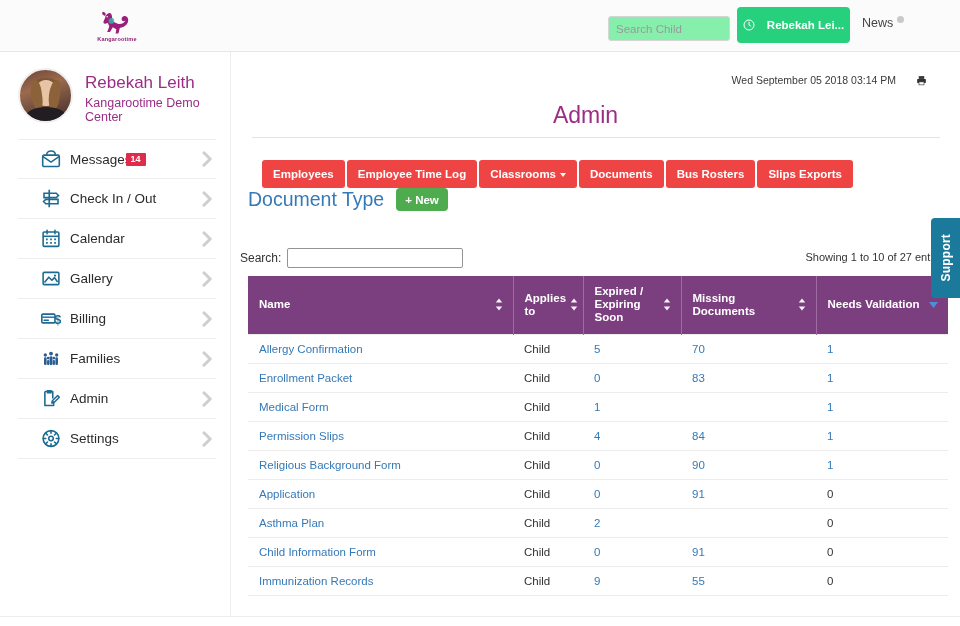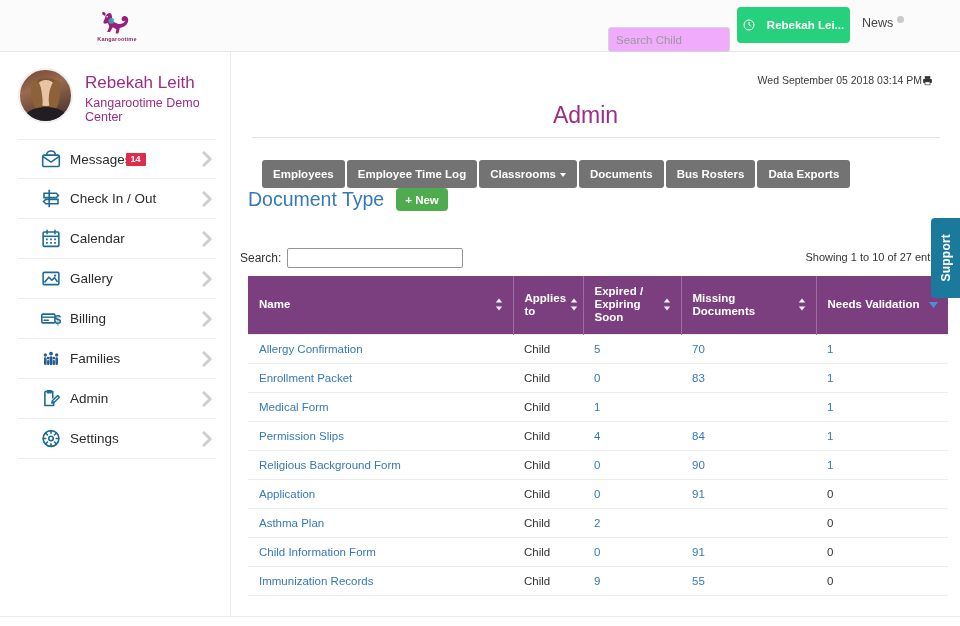--- a/index.html
+++ b/index.html
@@ -22,24 +22,24 @@
     position: absolute; left: 84px; top: 3px;
     width: 66px; height: 44px;
     display: flex; flex-direction: column; align-items: center; justify-content: center;
   }
   .logo-roo { width: 42px; height: 28px; display:block; }
   .logo-text {
     font-size: 5.5px; font-weight: bold; color: #8e1f72;
     letter-spacing: .2px; margin-top: -1px;
   }
   .search-child {
-    position: absolute; left: 608px; top: 27px;
+    position: absolute; left: 608px; top: 16px;
     width: 122px; height: 25px;
     border: 1px solid #d5d5d5; border-radius: 3px;
-    background: #f0abfc; font-size: 11.5px; color: #555;
+    background: #86efac; font-size: 11.5px; color: #555;
     padding: 0 7px; font-family: "Liberation Sans", sans-serif;
   }
   .search-child::placeholder { color: #9a9a9a; }
   .clock-btn {
     position: absolute; left: 737px; top: 7px;
     width: 113px; height: 36px;
     background: #26d07c; border: none; border-radius: 4px;
     color: #fff; font-size: 11.5px; font-weight: bold;
     display: flex; align-items: center; justify-content: center; gap: 12px;
     cursor: pointer; font-family: "Liberation Sans", sans-serif;
@@ -115,40 +115,40 @@
     line-height: 1; min-width: 17px; text-align: center;
   }
   .chev {
     position: absolute; right: 2px; top: 50%; transform: translateY(-50%);
     width: 13px; height: 16px;
   }
 
   
   .main { position: absolute; left: 231px; top: 52px; width: 729px; height: 574px; }
   .datetime {
-    position: absolute; right: 27px; top: 22px;
+    position: absolute; right: 33px; top: 22px;
     font-size: 10.5px; color: #3a3a3a;
-    display: flex; align-items: center; gap: 0;
+    display: flex; align-items: center; gap: 20px;
   }
   .print-ico { width: 11px; height: 11px; }
   .page-title {
     position: absolute; left: 0; top: 50px; width: 709px;
     text-align: center; font-size: 23px; color: #9b2d84; font-weight: normal;
   }
   .title-rule {
     position: absolute; left: 21px; top: 85px; width: 688px; height: 1px;
     background: #e3e3e3;
   }
 
   .tabs {
     position: absolute; left: 31px; top: 108px;
     display: flex; gap: 2px;
   }
   .tab {
-    background: #737373; color: #fff;
+    background: #ef4444; color: #fff;
     font-size: 11.5px; font-weight: bold;
     border: none; border-radius: 3px;
     padding: 0 11px; height: 28px;
     display: flex; align-items: center; gap: 4px;
     cursor: pointer; font-family: "Liberation Sans", sans-serif;
   }
   .caret-d {
     width: 0; height: 0; border-left: 3.5px solid transparent;
     border-right: 3.5px solid transparent; border-top: 4px solid #fff;
     margin-top: 2px;
@@ -426,21 +426,21 @@
         <span>Classrooms</span>
         <span class="caret-d"></span>
       </button>
       <button class="tab">
         <span>Documents</span>
       </button>
       <button class="tab">
         <span>Bus Rosters</span>
       </button>
       <button class="tab">
-        <span>Data Exports</span>
+        <span>Slips Exports</span>
       </button>
     </div>
 
     <div class="sec-head">
       <span class="sec-title">Document Type</span>
       <button class="btn-new">
         <span>+ New</span>
       </button>
     </div>
 

